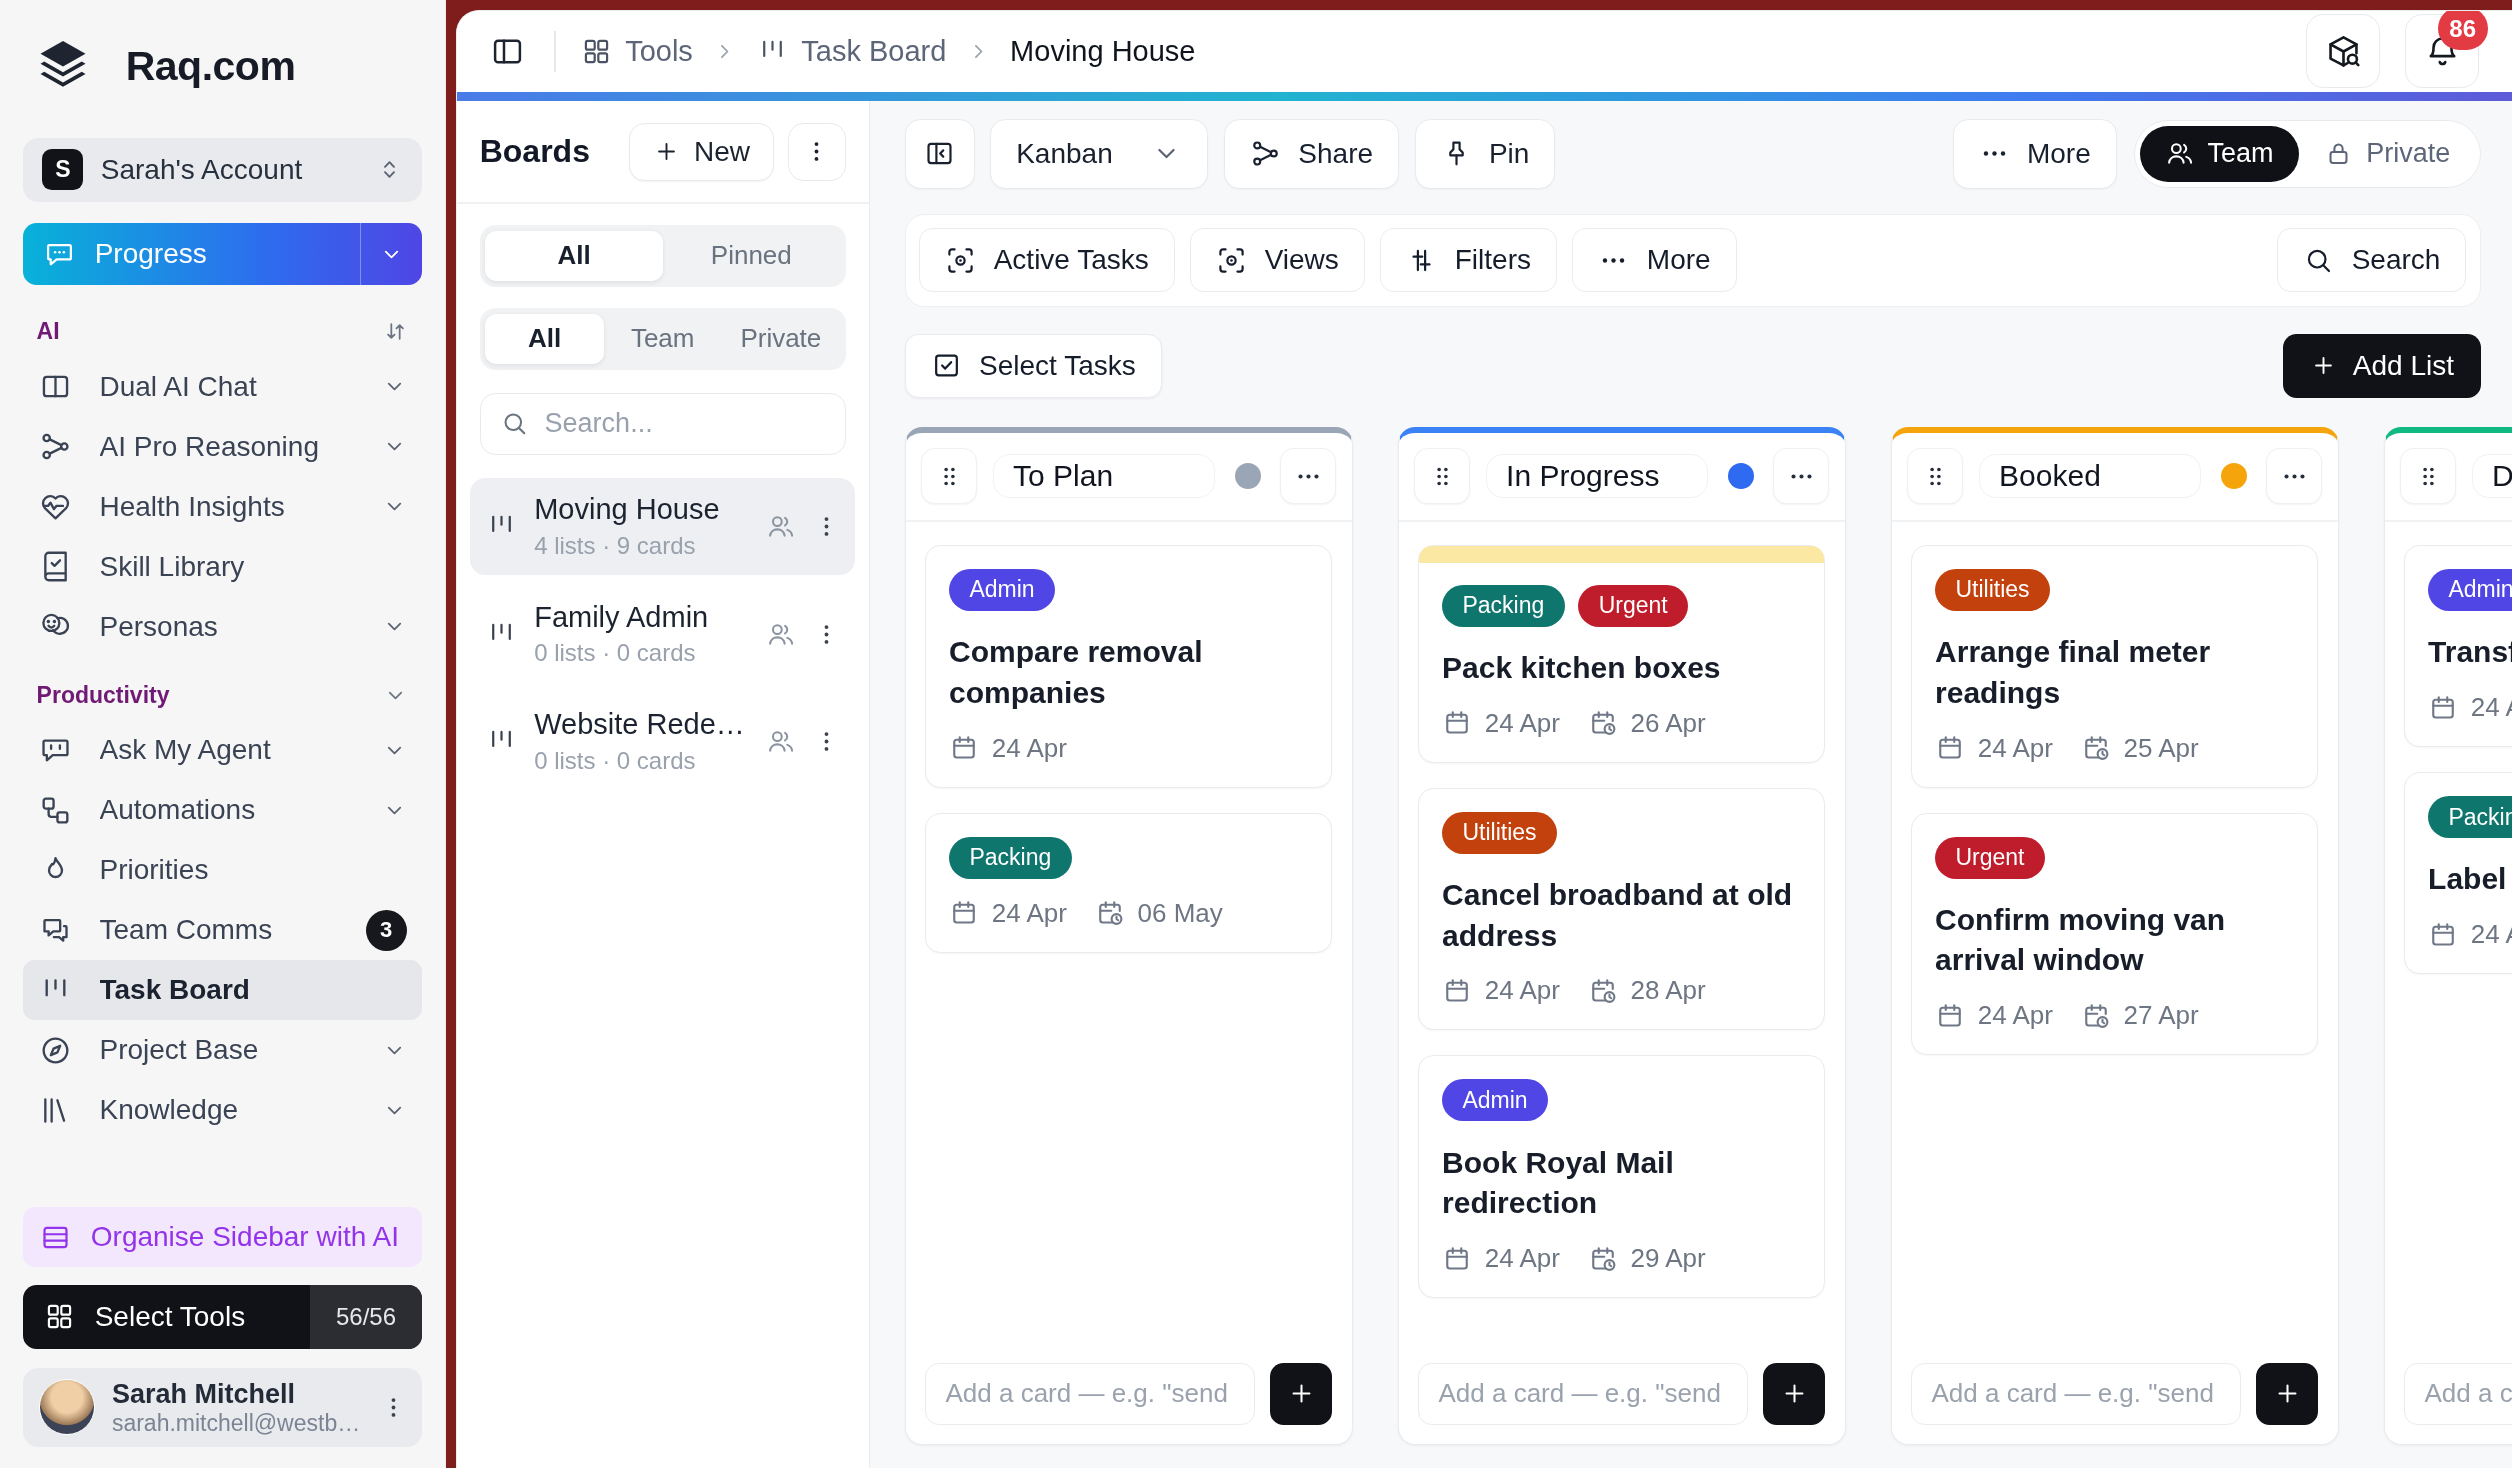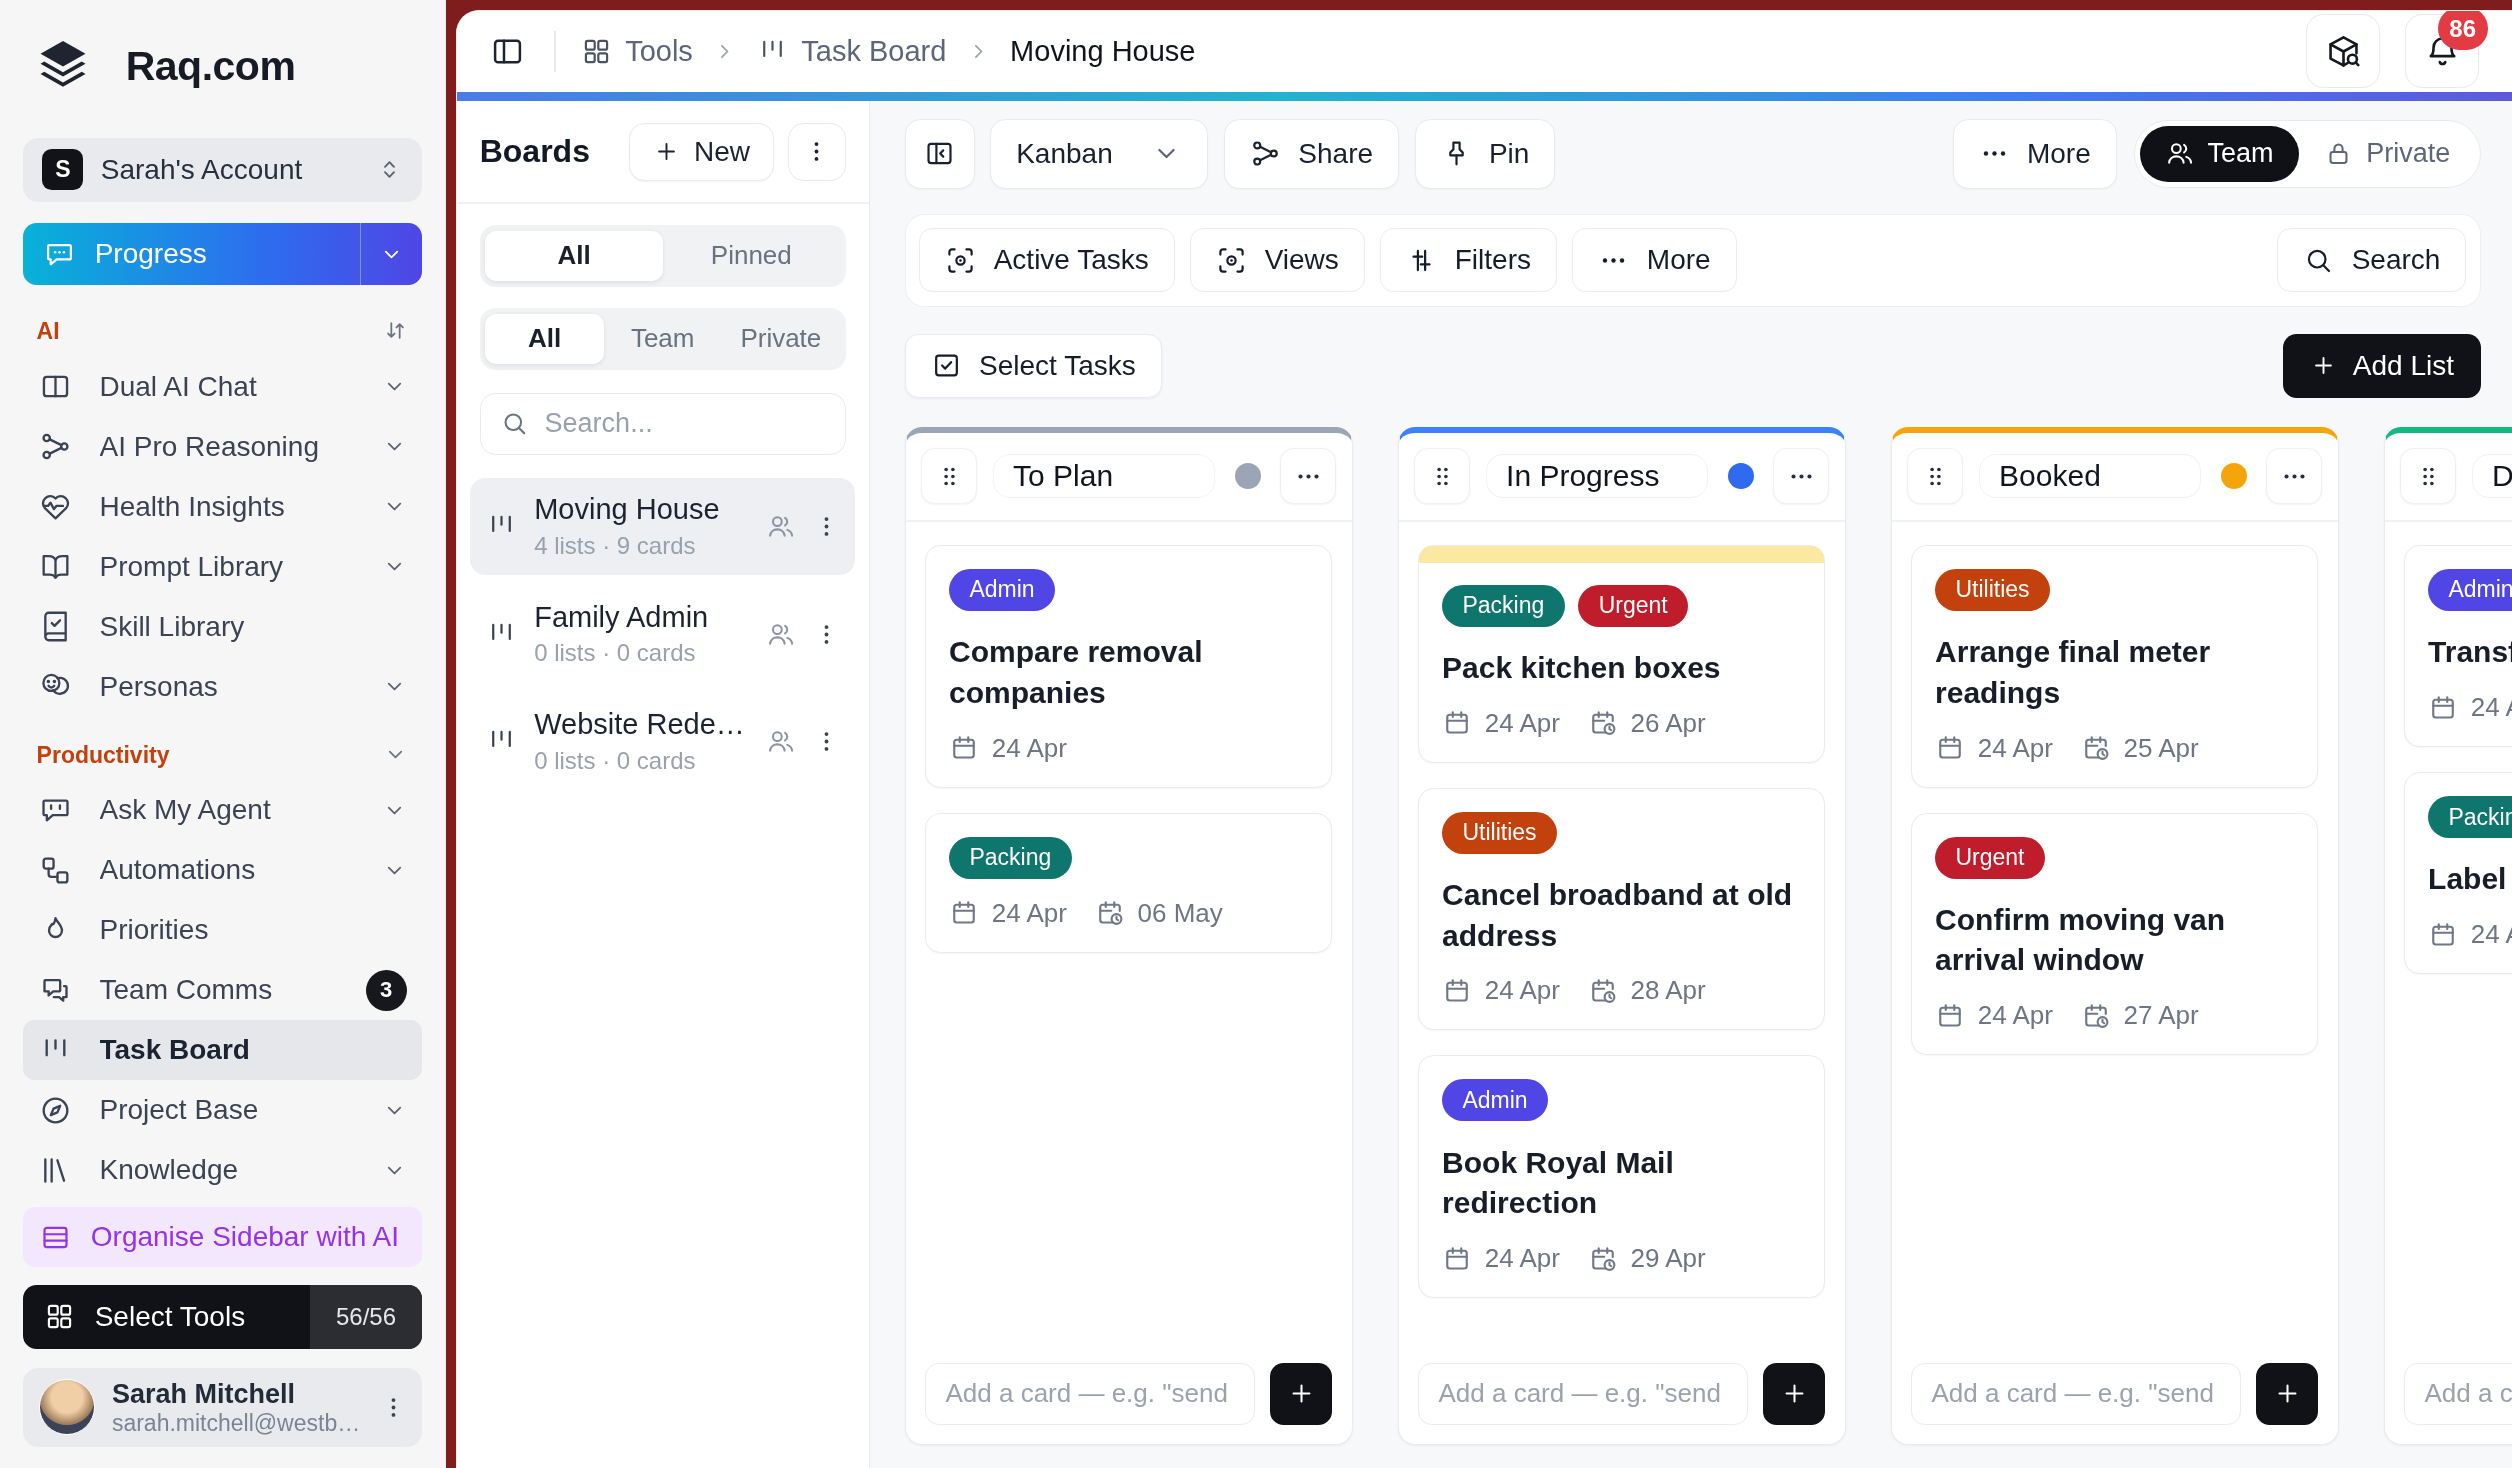--- a/index.html
+++ b/index.html
@@ -28,22 +28,22 @@
   .account-name { flex:1; text-align:left; font-size:28px; font-weight:400; color:#27303f; }
   .account .ic { width:27px; height:27px; color:#5b6472; }
   .launchpad { margin-top:21.3px; height:62px; border-radius:13.6px; display:flex; color:#fff;
     background:linear-gradient(90deg,#08b2d9 0%, #2e6bee 62%, #4f46e5 100%); cursor:pointer; overflow:hidden; }
   .lp-main { flex:1; display:flex; align-items:center; gap:19.4px; padding:0 21.3px; font-size:28px; font-weight:500; }
   .lp-main .ic { width:31px; height:31px; }
   .lp-arrow { width:62px; display:flex; align-items:center; justify-content:center;
     border-left:1.9px solid rgba(255,255,255,.35); }
   .lp-arrow .ic { width:25px; height:25px; }
   #nav { flex:1; margin-top:7.8px; overflow:hidden; display:flex; flex-direction:column; }
-  .sec-head { display:flex; justify-content:space-between;
-    padding:25px 13.6px 11.6px; color:#c2410c; font-size:23px; font-weight:600; }
+  .sec-head { display:flex; align-items:center; justify-content:space-between;
+    padding:25px 13.6px 11.6px; color:#701a75; font-size:23px; font-weight:600; }
   .sec-head .ic { width:25px; height:25px; color:#6b7483; }
   .item { display:flex; align-items:center; gap:28px; height:60px; padding:0 15.5px;
     border-radius:11.6px; color:#3a4354; font-size:28px; cursor:pointer; }
   .item .ic { width:33px; height:33px; color:#3a4354; }
   .item .lbl { flex:1; white-space:nowrap; overflow:hidden; text-overflow:ellipsis; }
   .item .chev { width:25px; height:25px; color:#596273; }
   .item.active { background:#e6e7ea; font-weight:600; color:#1c2330; }
   .badge-count { background:#16181d; color:#fff; border-radius:968px; min-width:41px; height:41px;
     display:flex; align-items:center; justify-content:center; font-size:22px; font-weight:600; }
   .organise { height:60px; border-radius:11.6px; background:#f3e7fd; color:#9333ea;
@@ -271,34 +271,20 @@
           </span>
         </div>
         <div class="item">
           <span class="ic">
             <svg viewBox="0 0 24 24" fill="none" stroke="currentColor" stroke-width="1.7" stroke-linecap="round" stroke-linejoin="round">
               <path d="M19.7 13.2 12 20.6l-7.7-7.4a5.2 5.2 0 0 1 7.7-7 5.2 5.2 0 0 1 7.7 7Z"></path>
               <path d="M3.6 11.6h3l1.7-2.4 2.6 4.7 1.7-2.3h4.8"></path>
             </svg>
           </span>
           <span class="lbl">Health Insights</span>
-          <span class="ic chev">
-            <svg viewBox="0 0 24 24" fill="none" stroke="currentColor" stroke-width="1.7" stroke-linecap="round" stroke-linejoin="round">
-              <path d="m6.5 9.3 5.5 5.4 5.5-5.4"></path>
-            </svg>
-          </span>
-        </div>
-        <div class="item">
-          <span class="ic">
-            <svg viewBox="0 0 24 24" fill="none" stroke="currentColor" stroke-width="1.7" stroke-linecap="round" stroke-linejoin="round">
-              <path d="M12 7.3c-.9-1.7-2.7-2.8-4.7-2.8H3.4v13.4h4.4c1.7 0 3.3.8 4.2 2.1.9-1.3 2.5-2.1 4.2-2.1h4.4V4.5h-3.9c-2 0-3.8 1.1-4.7 2.8Z"></path>
-              <path d="M12 7.3V20"></path>
-            </svg>
-          </span>
-          <span class="lbl">Prompt Library</span>
           <span class="ic chev">
             <svg viewBox="0 0 24 24" fill="none" stroke="currentColor" stroke-width="1.7" stroke-linecap="round" stroke-linejoin="round">
               <path d="m6.5 9.3 5.5 5.4 5.5-5.4"></path>
             </svg>
           </span>
         </div>
         <div class="item">
           <span class="ic">
             <svg viewBox="0 0 24 24" fill="none" stroke="currentColor" stroke-width="1.7" stroke-linecap="round" stroke-linejoin="round">
               <path d="M4.6 19.5v-15A2.5 2.5 0 0 1 7.1 2h12.3v20H7.1a2.5 2.5 0 0 1 0-5h12.3"></path>

